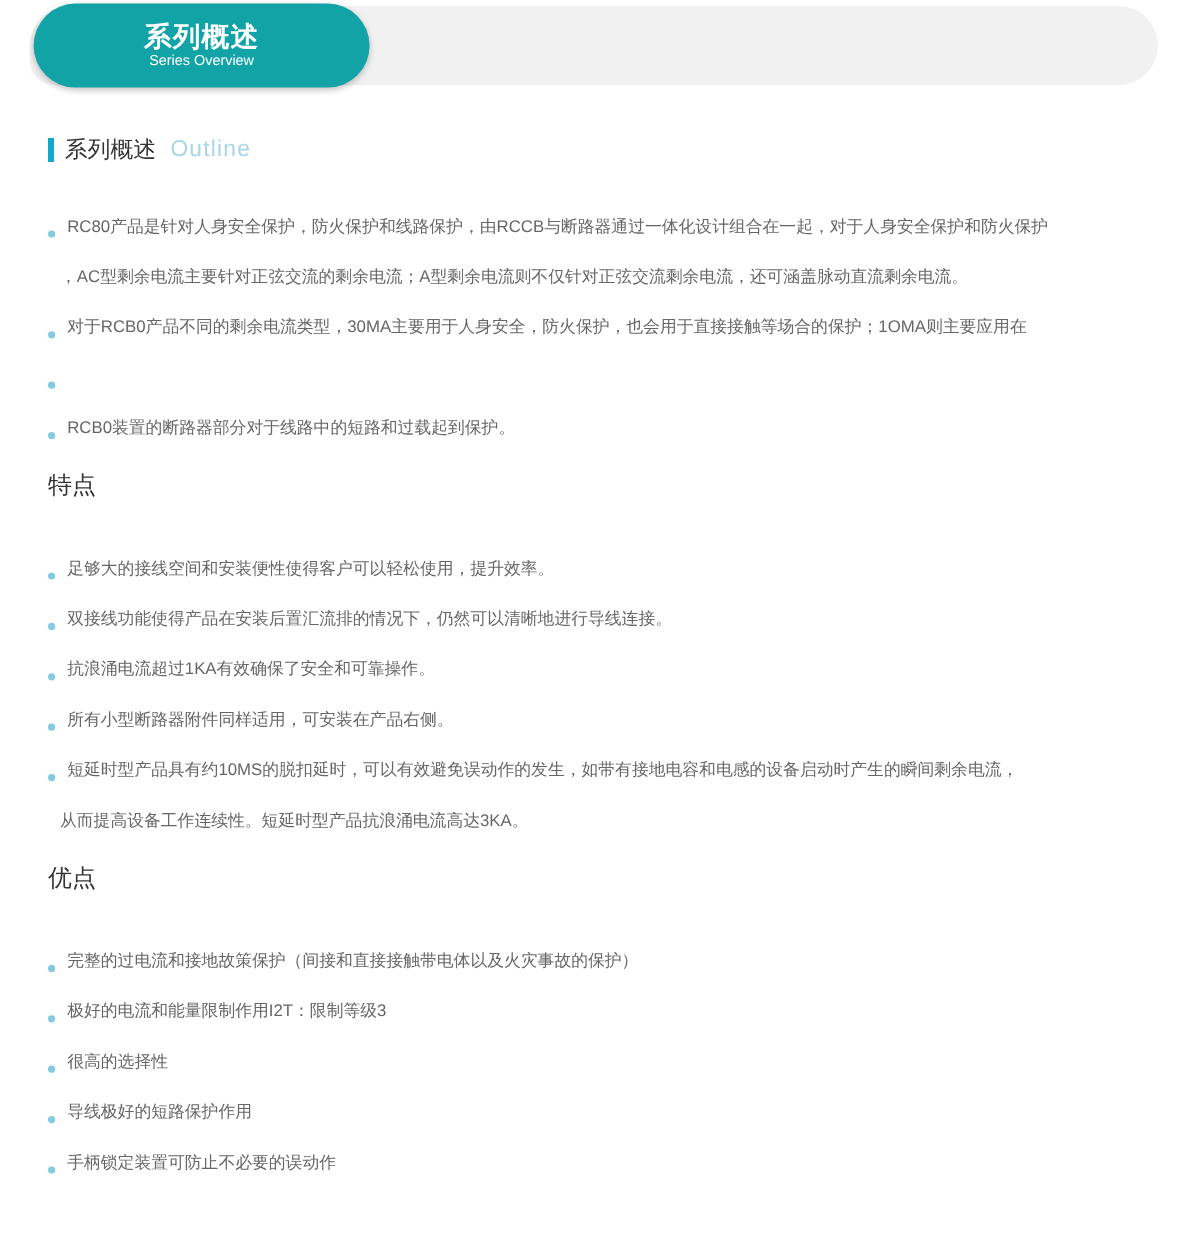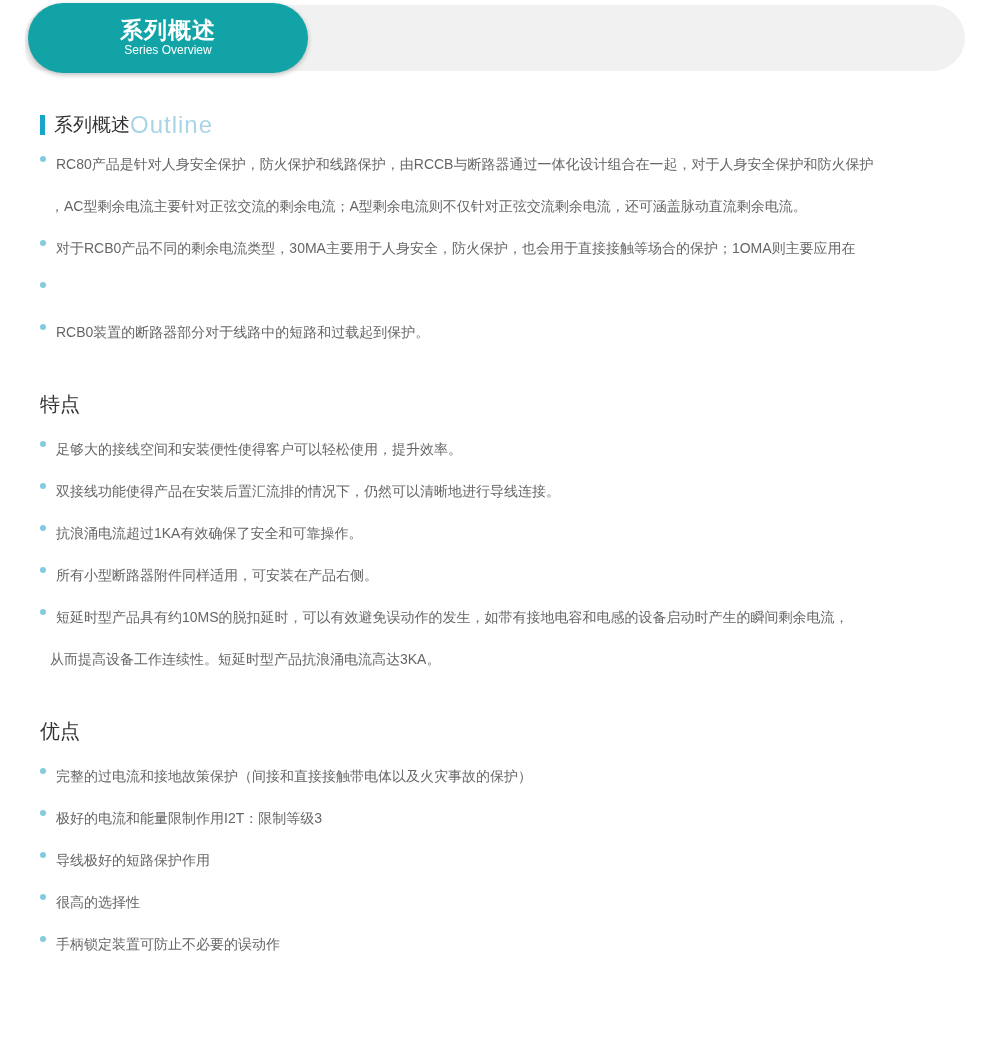--- a/index.html
+++ b/index.html
@@ -46,28 +46,28 @@
     height: 30px;
     margin-bottom: 16px;
   }
   .sec-heading .bar {
     width: 5px; height: 20px;
     background: #17a6c9;
     margin-right: 9px;
     display: inline-block;
   }
   .sec-heading .zh { font-size: 19px; color: #333; }
-  .sec-heading .en { font-size: 24px; color: #a9d5e6; margin-left: 0; letter-spacing: 1px; }
+  .sec-heading .en { font-size: 19px; color: #a9d5e6; margin-left: 12px; letter-spacing: 1px; }
 
   
   .bullet-list { }
   .bullet-item { }
   .line {
     display: flex;
-    align-items: flex-start;
+    align-items: flex-end;
     height: 42px;
     font-size: 14px;
     color: #666;
   }
   .line .dot {
     width: 6px; height: 6px;
     border-radius: 50%;
     background: #85cbe0;
     margin-right: 10px;
     flex: 0 0 auto;
@@ -180,30 +180,30 @@
       </div>
       <div class="bullet-item">
         <div class="line first">
           <span class="dot"></span>
           <span class="line-text">极好的电流和能量限制作用I2T：限制等级3</span>
         </div>
       </div>
       <div class="bullet-item">
         <div class="line first">
           <span class="dot"></span>
+          <span class="line-text">很高的选择性</span>
+        </div>
+      </div>
+      <div class="bullet-item">
+        <div class="line first">
+          <span class="dot"></span>
           <span class="line-text">导线极好的短路保护作用</span>
         </div>
       </div>
       <div class="bullet-item">
         <div class="line first">
           <span class="dot"></span>
-          <span class="line-text">很高的选择性</span>
-        </div>
-      </div>
-      <div class="bullet-item">
-        <div class="line first">
-          <span class="dot"></span>
           <span class="line-text">手柄锁定装置可防止不必要的误动作</span>
         </div>
       </div>
     </div>
 
 </div>
 
 </body></html>

